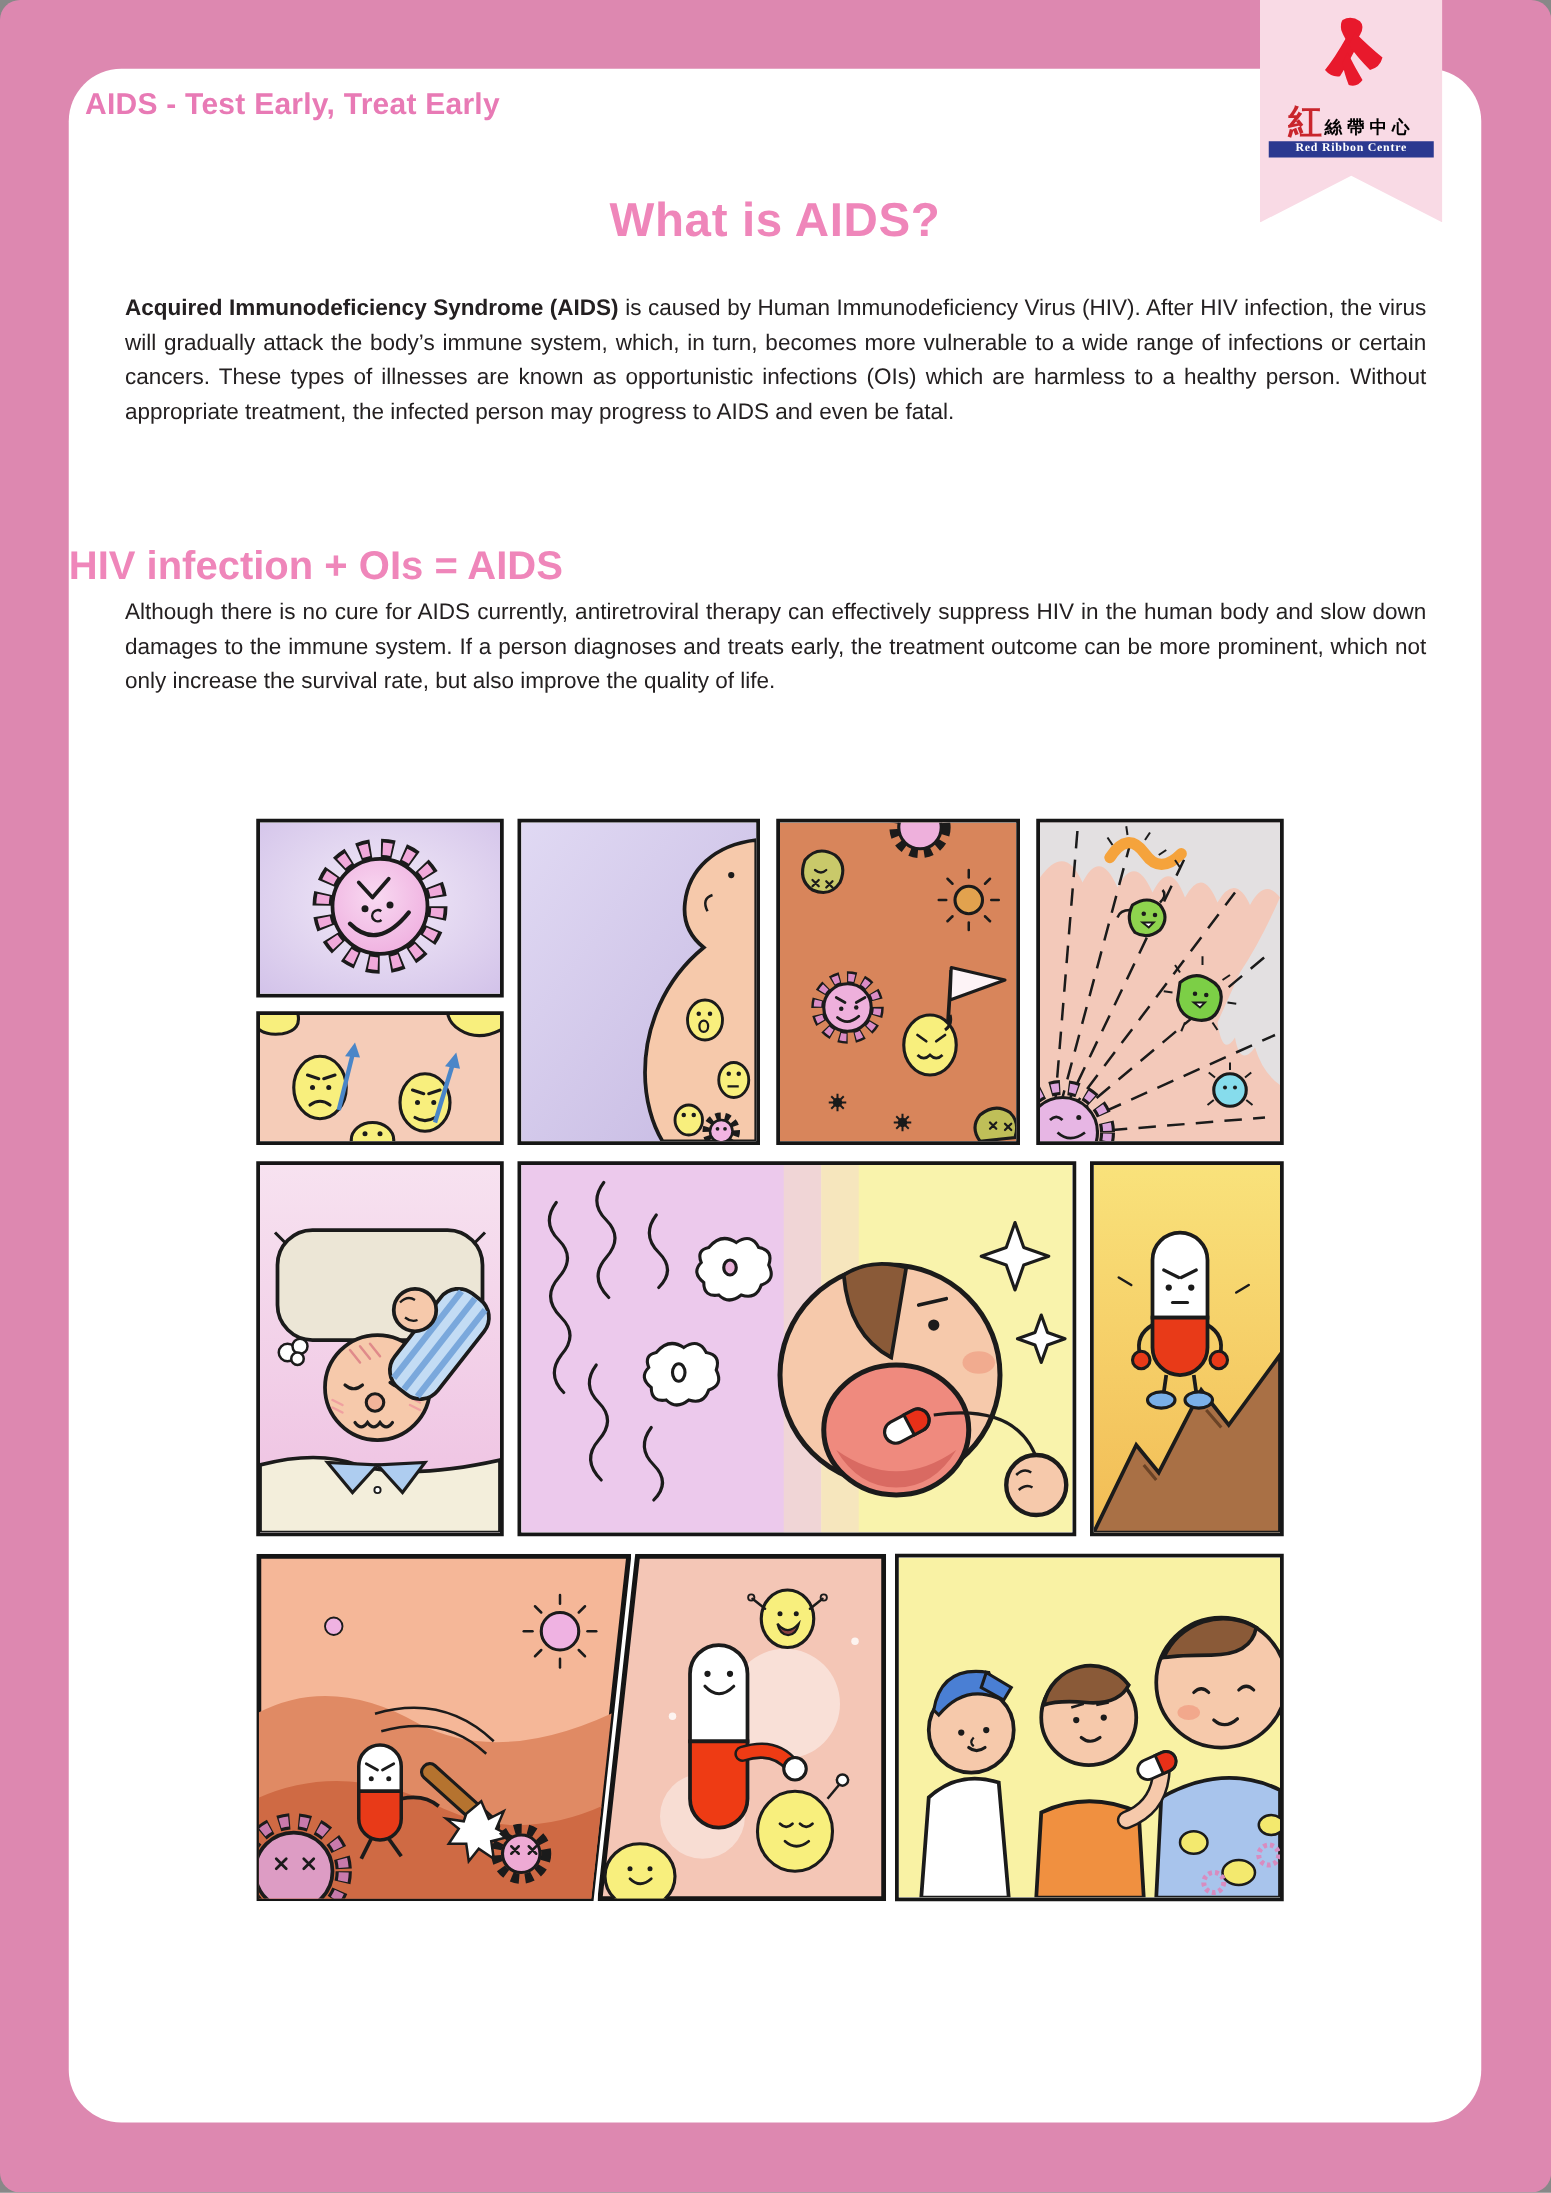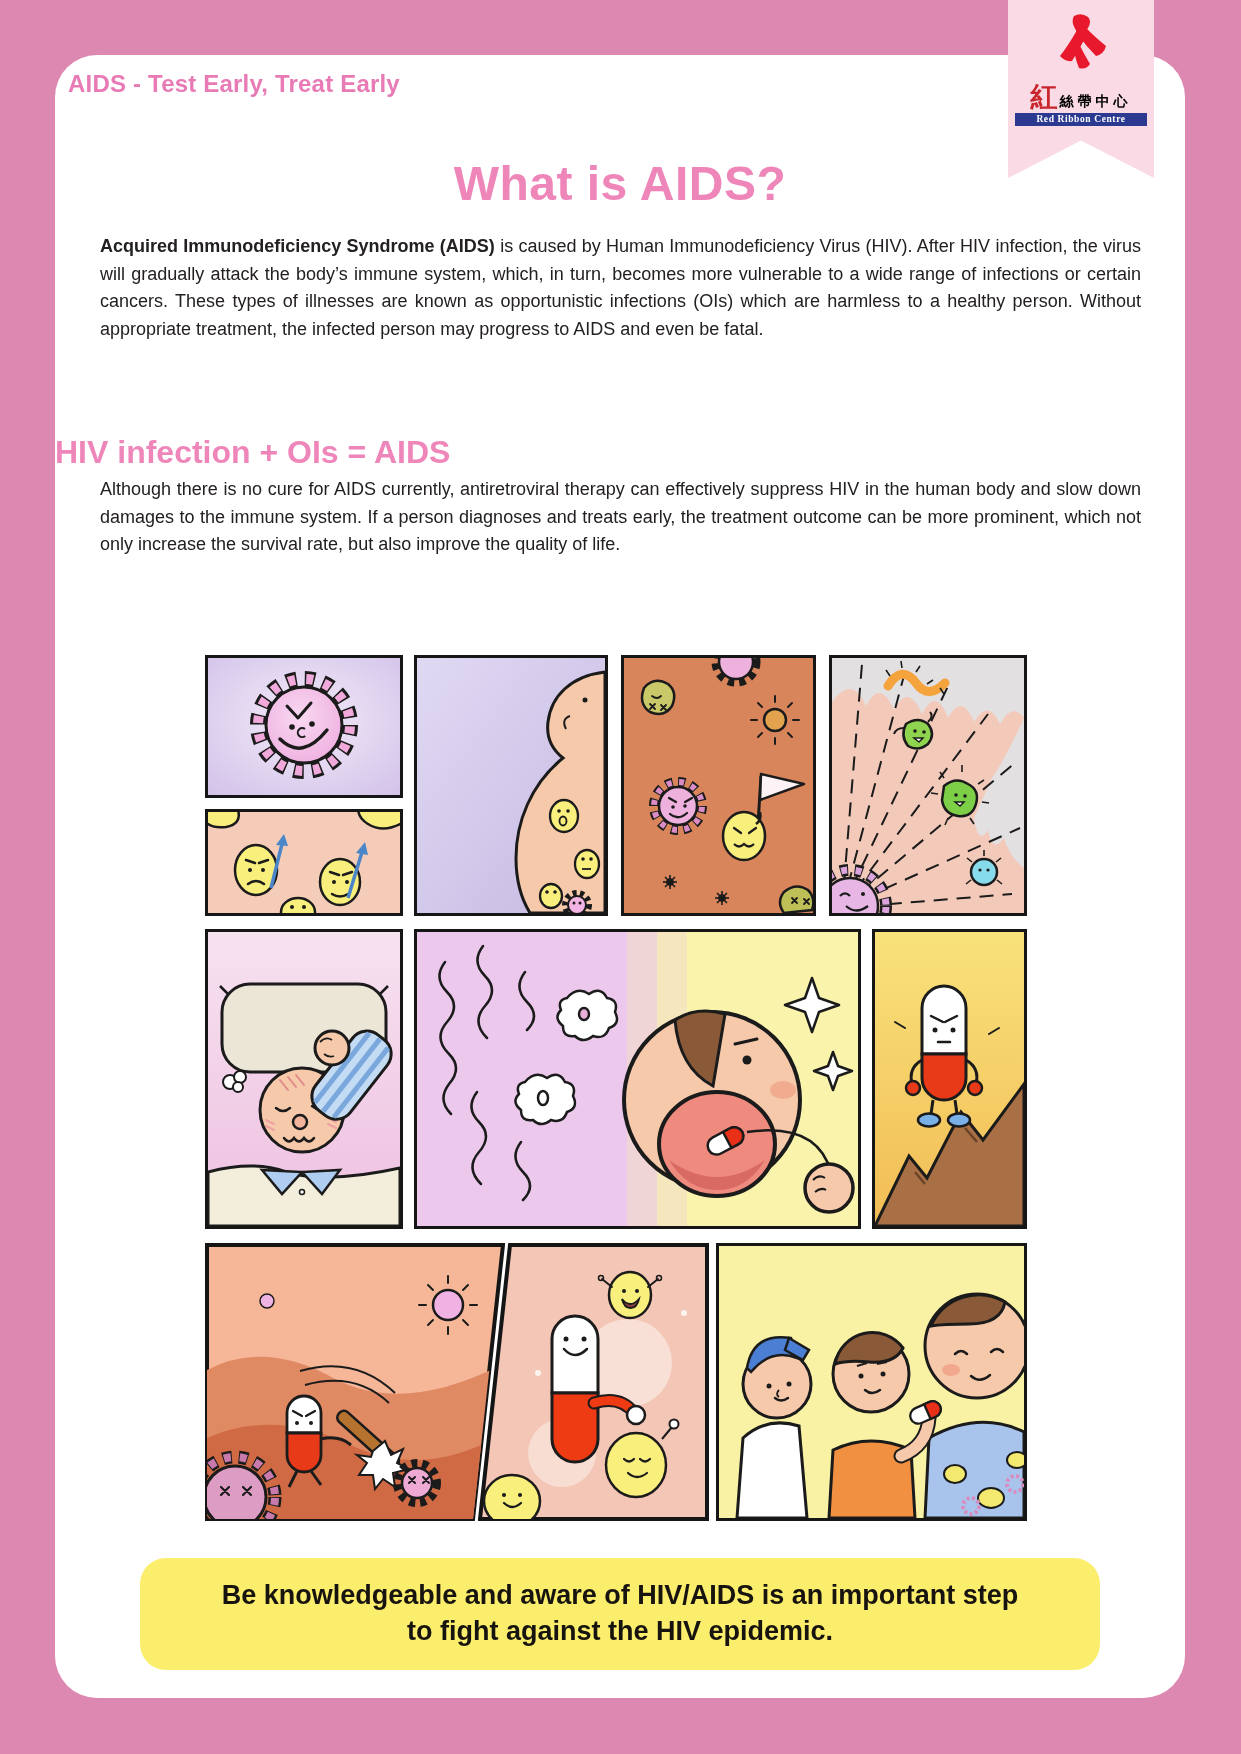--- a/index.html
+++ b/index.html
@@ -1,20 +1,20 @@
 <!DOCTYPE html>
 <html><head>
 <meta charset="utf-8">
 <style>
   html,body{margin:0;padding:0;background:#888;}
   *{box-sizing:border-box;}
   #canvas{
     position:relative;width:1241px;height:1754px;margin:0 auto;
     background:#dd88b0;overflow:hidden;
-    font-family:"Liberation Sans",sans-serif;color:#231f20;
+    font-family:"Liberation Sans",sans-serif;color:#231f20;border-radius:16px;
   }
   #sheet{
     position:absolute;left:55px;top:55px;width:1130px;height:1643px;
     background:#ffffff;border-radius:42px;
   }
   
   #bookmark{
     position:absolute;left:1008px;top:0;width:146px;height:178px;
     background:#f9dae5;z-index:6;
     clip-path:polygon(0 0,100% 0,100% 100%,50% 79%,0 100%);
@@ -28,21 +28,21 @@
     margin-top:2px;background:#2b3990;color:#fff;
     font-family:"Liberation Serif",serif;font-weight:700;font-size:9.5px;
     letter-spacing:0.6px;padding:1px 21px 2px;white-space:nowrap;
   }
   #tagline{
     position:absolute;left:68px;top:70px;z-index:3;
     font-size:24px;font-weight:700;color:#e87ab5;letter-spacing:0.2px;
   }
   #page-title{
     position:absolute;left:55px;top:156px;width:1130px;text-align:center;
-    font-size:48px;font-weight:800;color:#ef86ba;letter-spacing:0.5px;
+    font-size:38px;font-weight:800;color:#ef86ba;letter-spacing:0.5px;
   }
   .para{
     position:absolute;left:100px;width:1041px;
     font-size:18px;line-height:27.6px;text-align:justify;color:#242021;
   }
   #para1{top:233px;}
   #para1 b{font-weight:700;}
   #formula{
     position:absolute;left:55px;top:434px;width:1211px;text-align:left;
     font-size:32px;font-weight:800;color:#ef86ba;
@@ -515,17 +515,13 @@
       <circle cx="58" cy="138" r="34" fill="#f6c9ab" stroke="#1b1b1b" stroke-width="3"></circle>
       <path d="M28 122 Q34 86 72 92 L78 112 Q52 102 32 126 Z" fill="#4a7fd4" stroke="#1b1b1b" stroke-width="2.5"></path>
       <path d="M70 92 l20 12 -6 10 -18 -10 Z" fill="#4a7fd4" stroke="#1b1b1b" stroke-width="2.5"></path>
       <circle cx="50" cy="140" r="2.5" fill="#1b1b1b"></circle>
         <circle cx="70" cy="138" r="2.5" fill="#1b1b1b"></circle>
       <path d="M56 152 q6 5 13 0" fill="none" stroke="#1b1b1b" stroke-width="2.5" stroke-linecap="round"></path>
       <path d="M60 144 q-4 4 0 7" fill="none" stroke="#1b1b1b" stroke-width="1.8"></path>
     </svg>
   </div>
 
-  <div id="footer-banner">
-    <div>Be knowledgeable and aware of HIV/AIDS is an important step</div>
-    <div>to fight against the HIV epidemic.</div>
-  </div>
 </div>
 
 </body></html>

